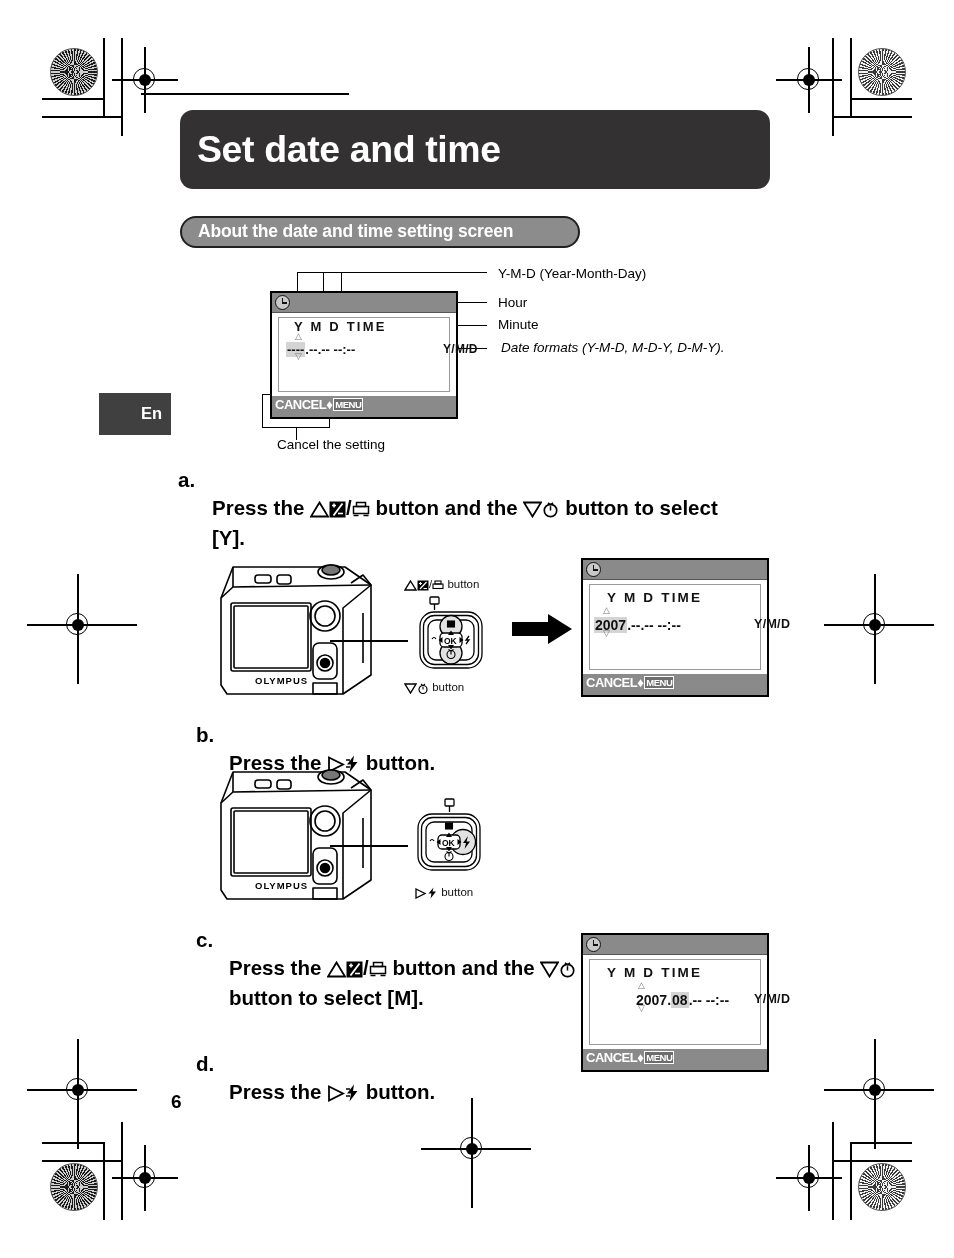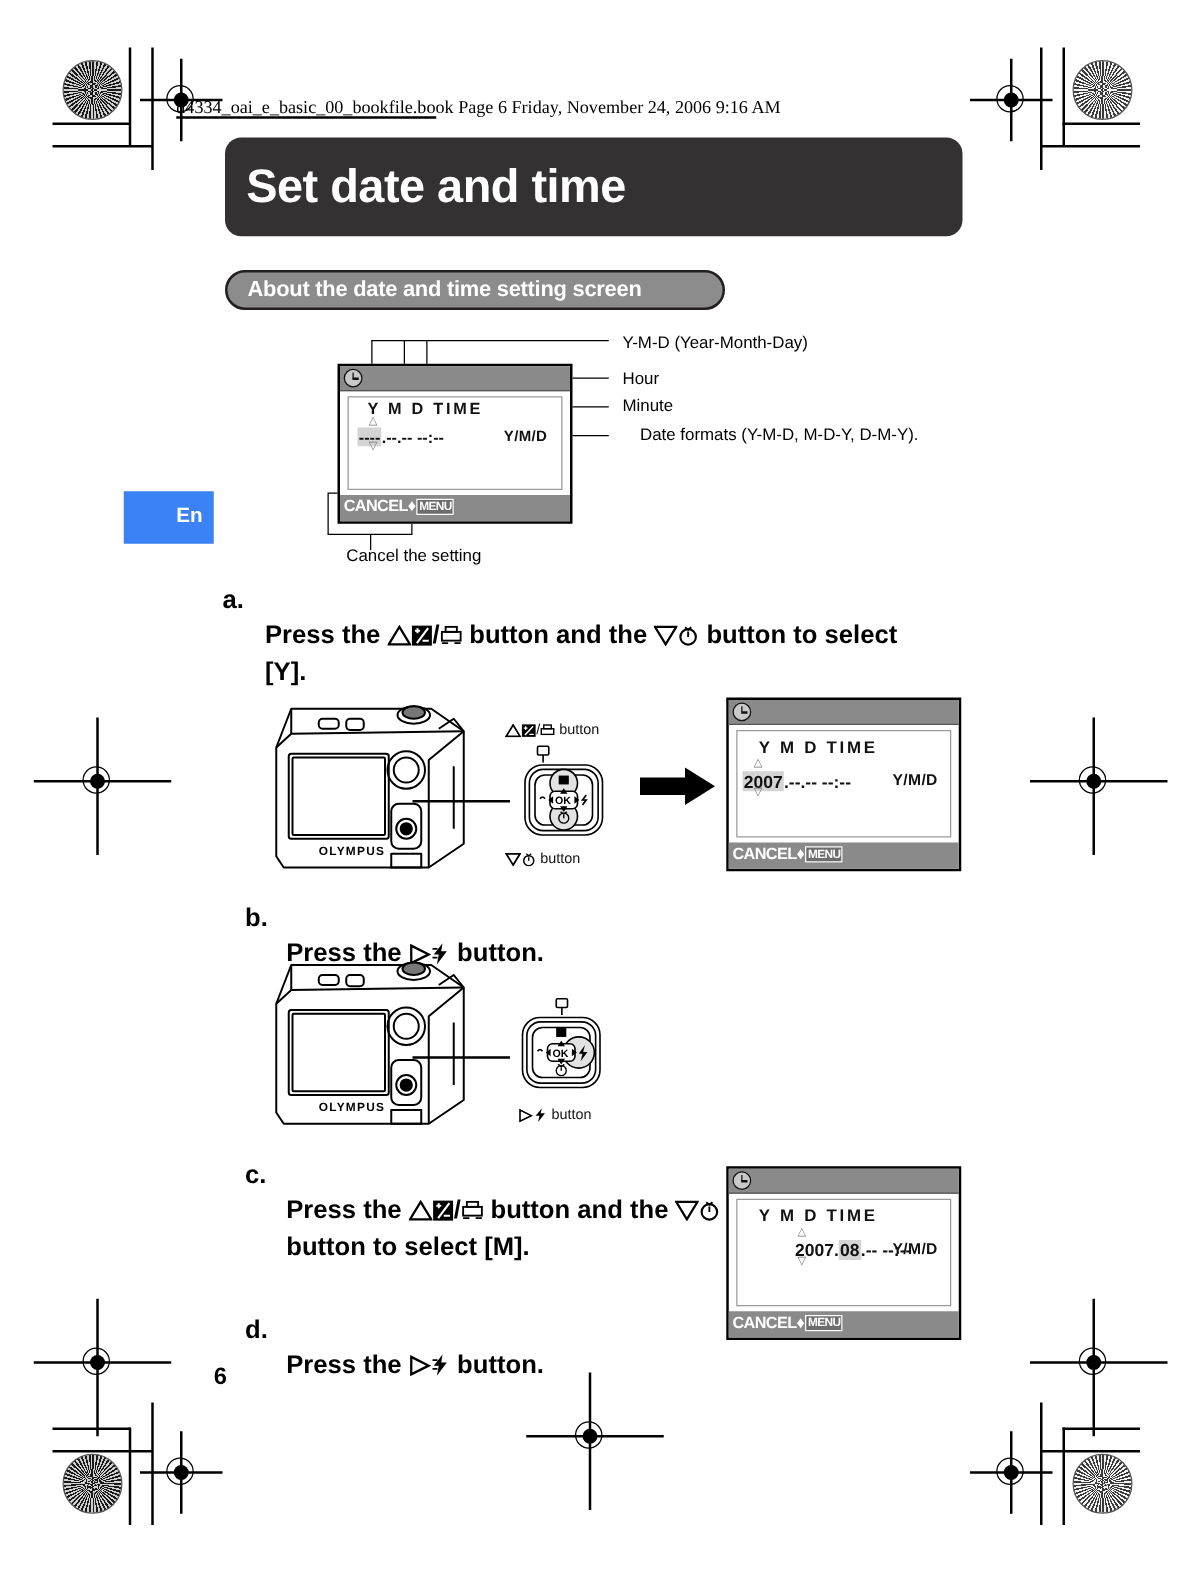--- a/index.html
+++ b/index.html
@@ -54,21 +54,21 @@
   }
   .pill .txt{
     position:absolute;left:16px;top:50%;transform:translateY(-53%);
     color:#fff;font-size:17.5px;font-weight:bold;letter-spacing:-0.2px;
     white-space:nowrap;
   }
 
   
   .entab{
     position:absolute;left:99px;top:393px;width:72px;height:42px;
-    background:#3b82f6;
+    background:#404040;
   }
   .entab .txt{
     position:absolute;right:9px;top:50%;transform:translateY(-53%);
     color:#fff;font-size:16.5px;font-weight:bold;
   }
 
   
   .pagenum{
     position:absolute;left:171px;top:1091px;
     font-size:19px;font-weight:bold;color:#000;
@@ -84,21 +84,21 @@
   .lcd .clockicon:after{content:"";position:absolute;left:6px;top:6.3px;width:5px;height:1.4px;background:#111;}
   .lcd .botbar{position:absolute;left:0;bottom:0;right:0;height:21px;background:#8a8a8a;}
   .lcd .cancel{position:absolute;left:3px;top:1px;color:#fff;font-weight:bold;font-size:13px;
      letter-spacing:-0.5px;white-space:nowrap;}
   .lcd .menutag{display:inline-block;background:#6d6d6d;border:1px solid #fff;
      padding:0 1px;font-size:9.5px;margin-left:1px;vertical-align:1px;letter-spacing:-0.5px;}
   .lcd .inner{position:absolute;left:6px;top:24px;right:6px;bottom:25px;
      border:1px solid #9a9a9a;box-sizing:border-box;background:#fff;}
   .lcd .ymdhdr{position:absolute;font-weight:bold;letter-spacing:2.2px;color:#111;white-space:nowrap;}
   .lcd .datestr{position:absolute;font-weight:bold;color:#111;white-space:nowrap;letter-spacing:0px;}
-  .lcd .fmt{position:absolute;font-weight:bold;color:#111;white-space:nowrap;letter-spacing:0.3px;}
+  .lcd .fmt{position:absolute;font-weight:bold;color:#111;white-space:nowrap;letter-spacing:0.3px;margin-left:40px;}
   .hl{background:#d4d4d4;padding:0 1px;position:relative;}
   .arrows{position:absolute;width:15px;text-align:center;color:#777;font-size:9px;line-height:7px;}
 
   
   .cl-line{position:absolute;background:#000;}
   .cl-h{height:1.2px;}
   .cl-v{width:1.2px;}
   .cl-label{position:absolute;font-size:13.5px;color:#000;white-space:nowrap;}
   .cl-box{position:absolute;border:1.3px solid #000;box-sizing:border-box;}
 
@@ -198,21 +198,20 @@
       <div class="ring"></div>
       <div class="dot"></div>
     </div>
   <div class="reg wide" style="left:455px;top:1132px;">
       <div class="rh"></div>
       <div class="rv"></div>
       <div class="ring"></div>
       <div class="dot"></div>
     </div>
 
-  <div class="filehdr">d4334_oai_e_basic_00_bookfile.book  Page 6  Friday, November 24, 2006  9:16 AM</div>
   <div class="hair hline" style="left:141px;top:93px;width:208px;"></div>
 
   <div class="titlebar">
     <div class="txt">Set date and time</div>
   </div>
 
   <div class="pill">
     <div class="txt">About the date and time setting screen</div>
   </div>
 
@@ -240,21 +239,21 @@
   <div class="cl-box" style="left:370px;top:340px;width:16px;height:15px;"></div>
   <div class="cl-box" style="left:398px;top:336px;width:56px;height:24px;"></div>
   <div class="cl-box" style="left:262px;top:394px;width:68px;height:34px;"></div>
 
   <div class="cl-line cl-v" style="left:296px;top:428px;height:12px;"></div>
   <div class="cl-label" style="left:277px;top:437px;">Cancel the setting</div>
 
   <div class="cl-label" style="left:498px;top:266px;">Y-M-D (Year-Month-Day)</div>
   <div class="cl-label" style="left:498px;top:295px;">Hour</div>
   <div class="cl-label" style="left:498px;top:317px;">Minute</div>
-  <div class="cl-label" style="left:512px;top:340px;">Date formats (Y-M-D, M-D-Y, D-M-Y).</div>
+  <div class="cl-label" style="left:501px;top:340px;font-style:italic;">Date formats (Y-M-D, M-D-Y, D-M-Y).</div>
 
   <div class="lcd" style="left:270px;top:291px;width:188px;height:128px;">
     <div class="topbar">
       <div class="clockicon"></div>
     </div>
     <div class="inner"></div>
     <div class="ymdhdr" style="left:22px;top:26px;font-size:13px;">Y  M  D TIME</div>
     <div class="arrows" style="left:19px;top:40px;">△</div>
     <div class="datestr" style="left:14px;top:49px;font-size:13px;">
       <span class="hl">----</span><span>.</span><span>--</span><span>.</span><span>--</span>&nbsp;<span>--</span><span>:</span><span>--</span>

